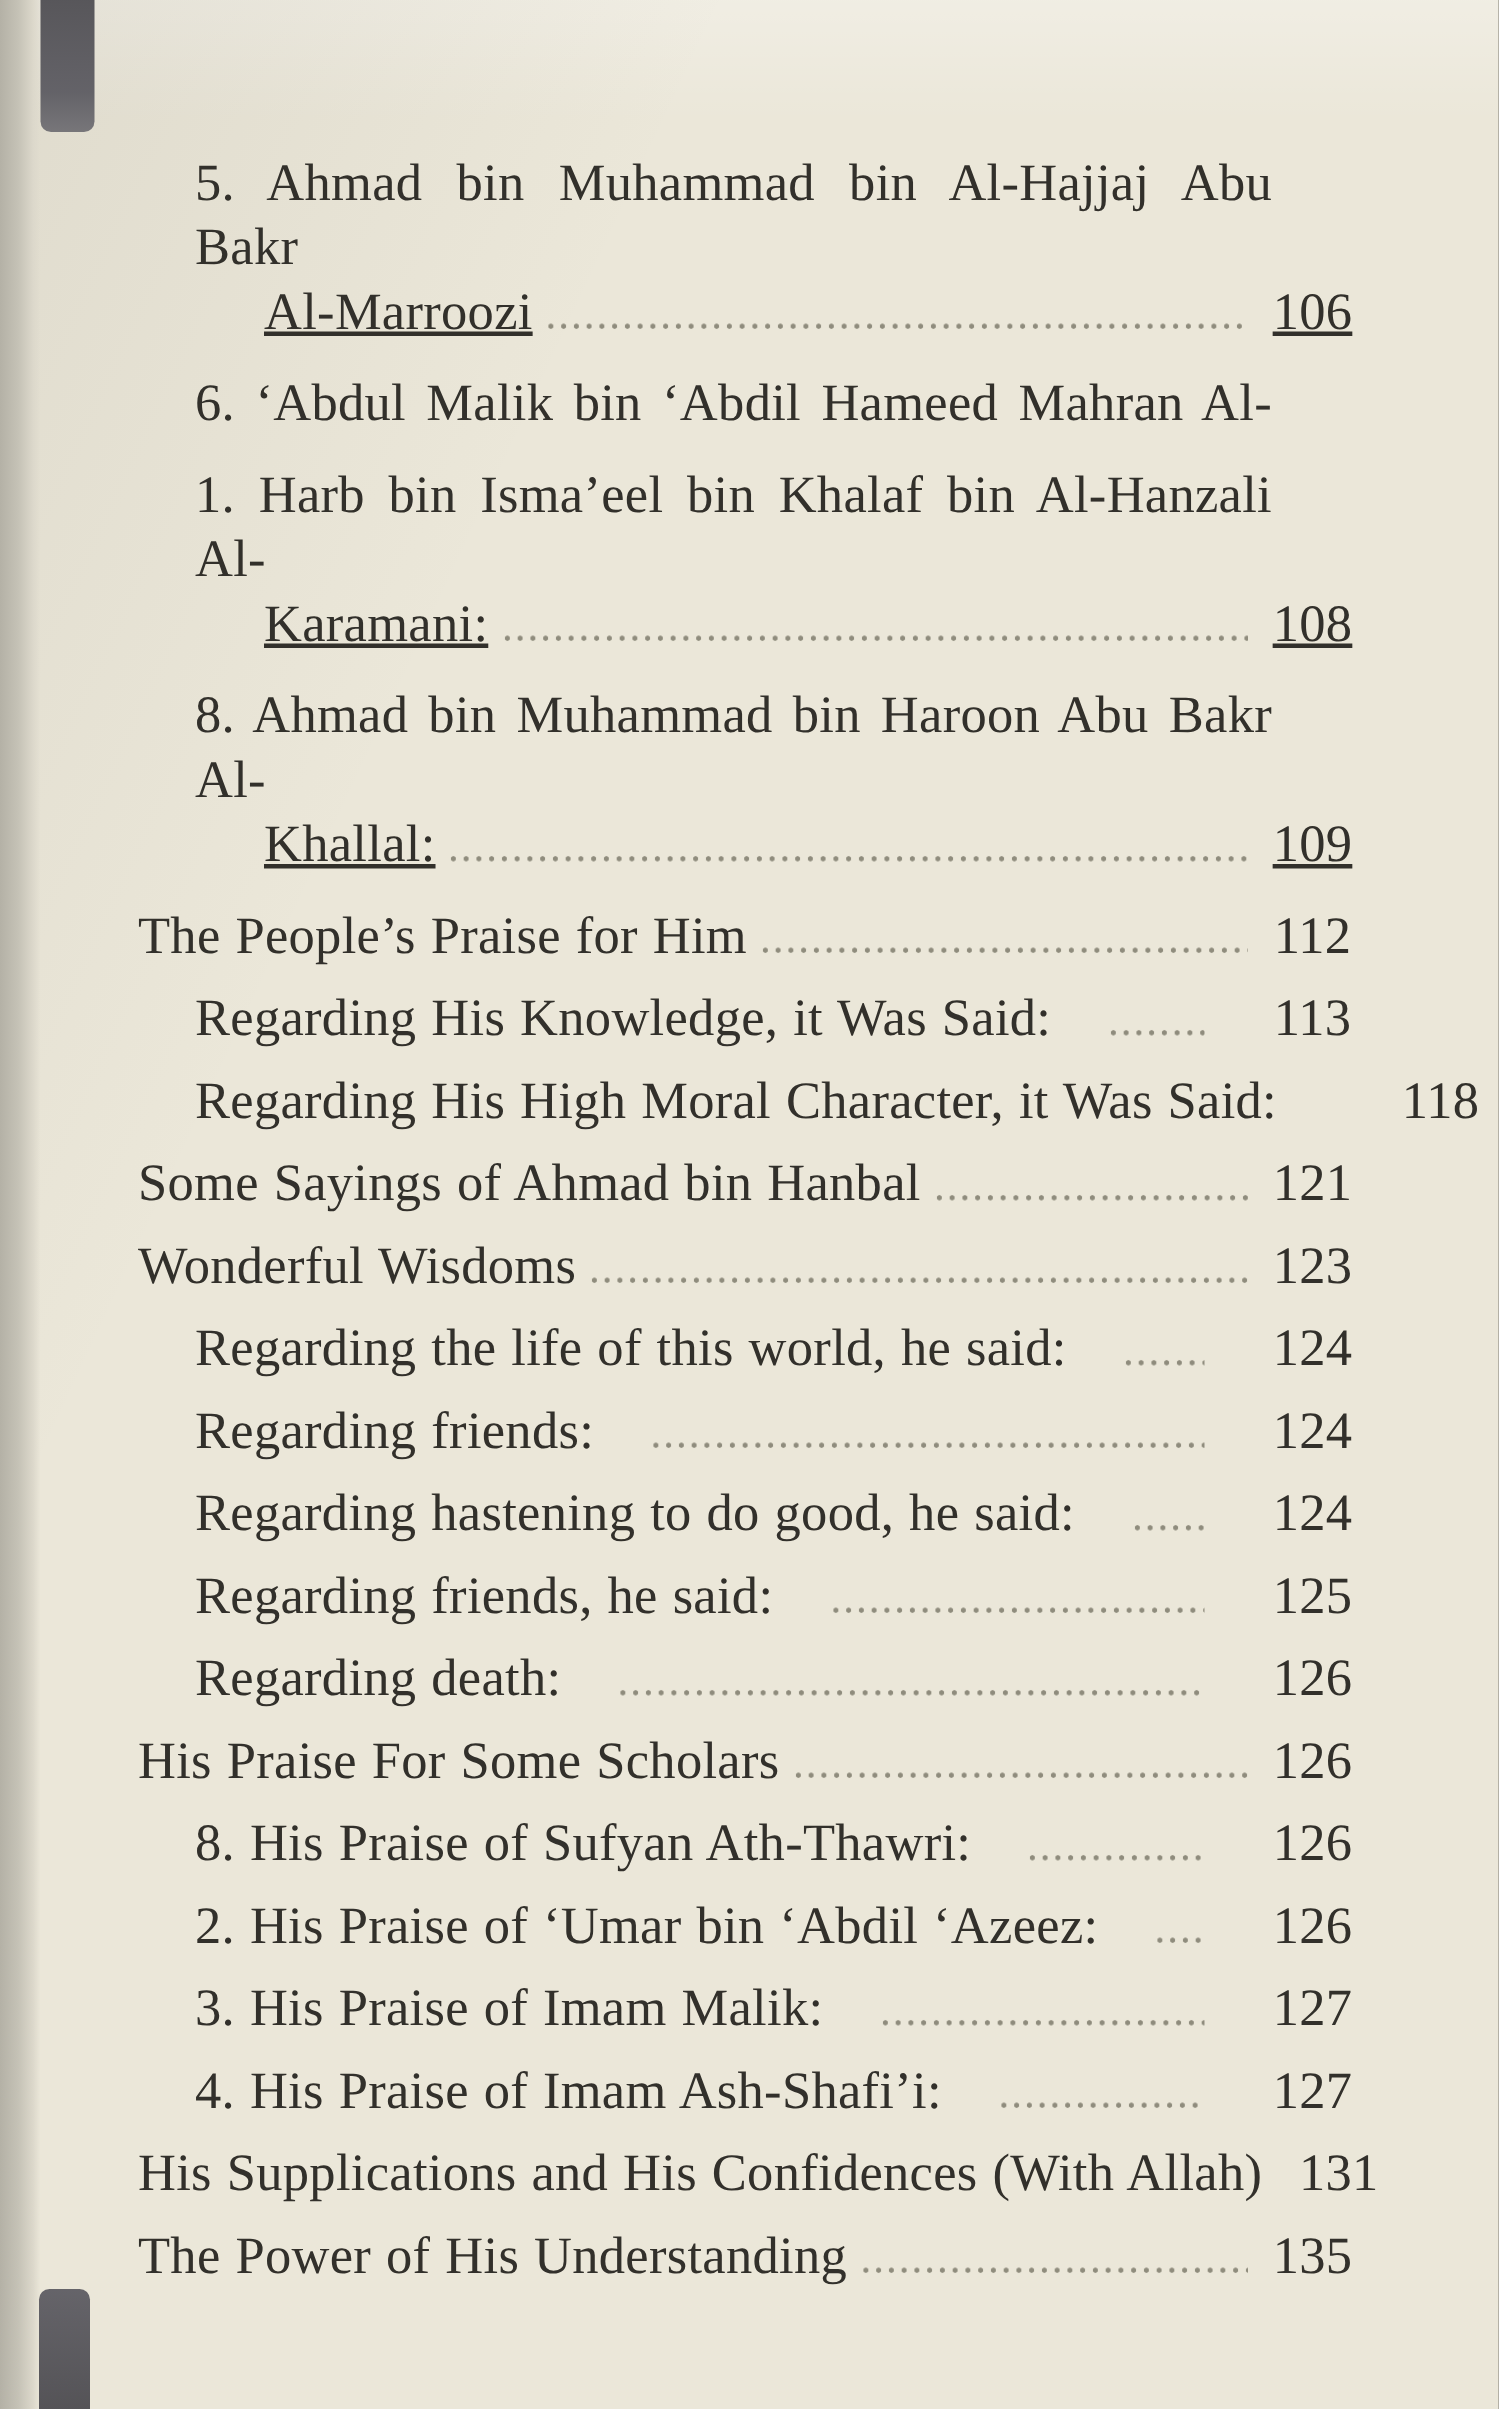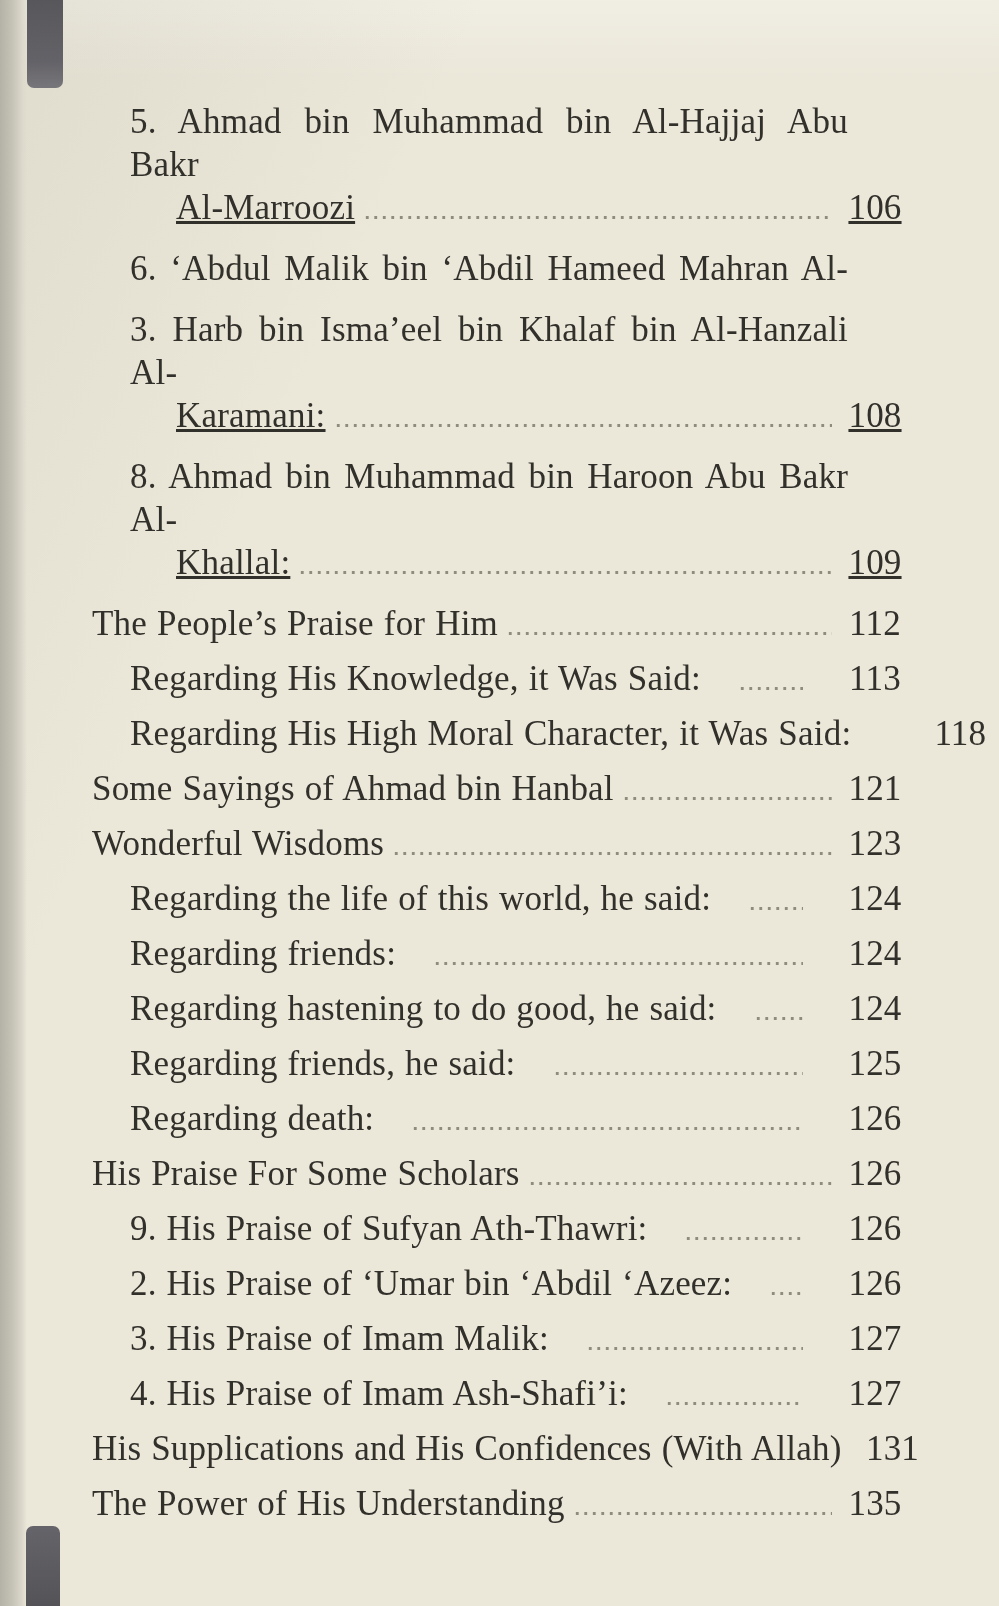--- a/index.html
+++ b/index.html
@@ -100,21 +100,21 @@
         <span class="leader"></span>
         <span class="pagenum">106</span>
       </div>
     </div>
 
     <div class="entry num">
       <div class="line1">6. ‘Abdul Malik bin ‘Abdil Hameed Mahran Al-</div>
     </div>
 
     <div class="entry num">
-      <div class="line1">3. Harb bin Isma’eel bin Khalaf bin Al-Hanzali Al-</div>
+      <div class="line1">1. Harb bin Isma’eel bin Khalaf bin Al-Hanzali Al-</div>
       <div class="row cont">
         <span class="txt">Karamani:</span>
         <span class="leader"></span>
         <span class="pagenum">108</span>
       </div>
     </div>
 
     <div class="entry num">
       <div class="line1">8. Ahmad bin Muhammad bin Haroon Abu Bakr Al-</div>
       <div class="row cont">
@@ -184,21 +184,21 @@
       <span class="pagenum">126</span>
     </div>
 
     <div class="entry main row">
       <span class="txt">His Praise For Some Scholars</span>
       <span class="leader"></span>
       <span class="pagenum">126</span>
     </div>
 
     <div class="entry sub row">
-      <span class="txt">9. His Praise of Sufyan Ath-Thawri:</span>
+      <span class="txt">8. His Praise of Sufyan Ath-Thawri:</span>
       <span class="leader"></span>
       <span class="pagenum">126</span>
     </div>
 
     <div class="entry sub row">
       <span class="txt">2. His Praise of ‘Umar bin ‘Abdil ‘Azeez:</span>
       <span class="leader"></span>
       <span class="pagenum">126</span>
     </div>
 

